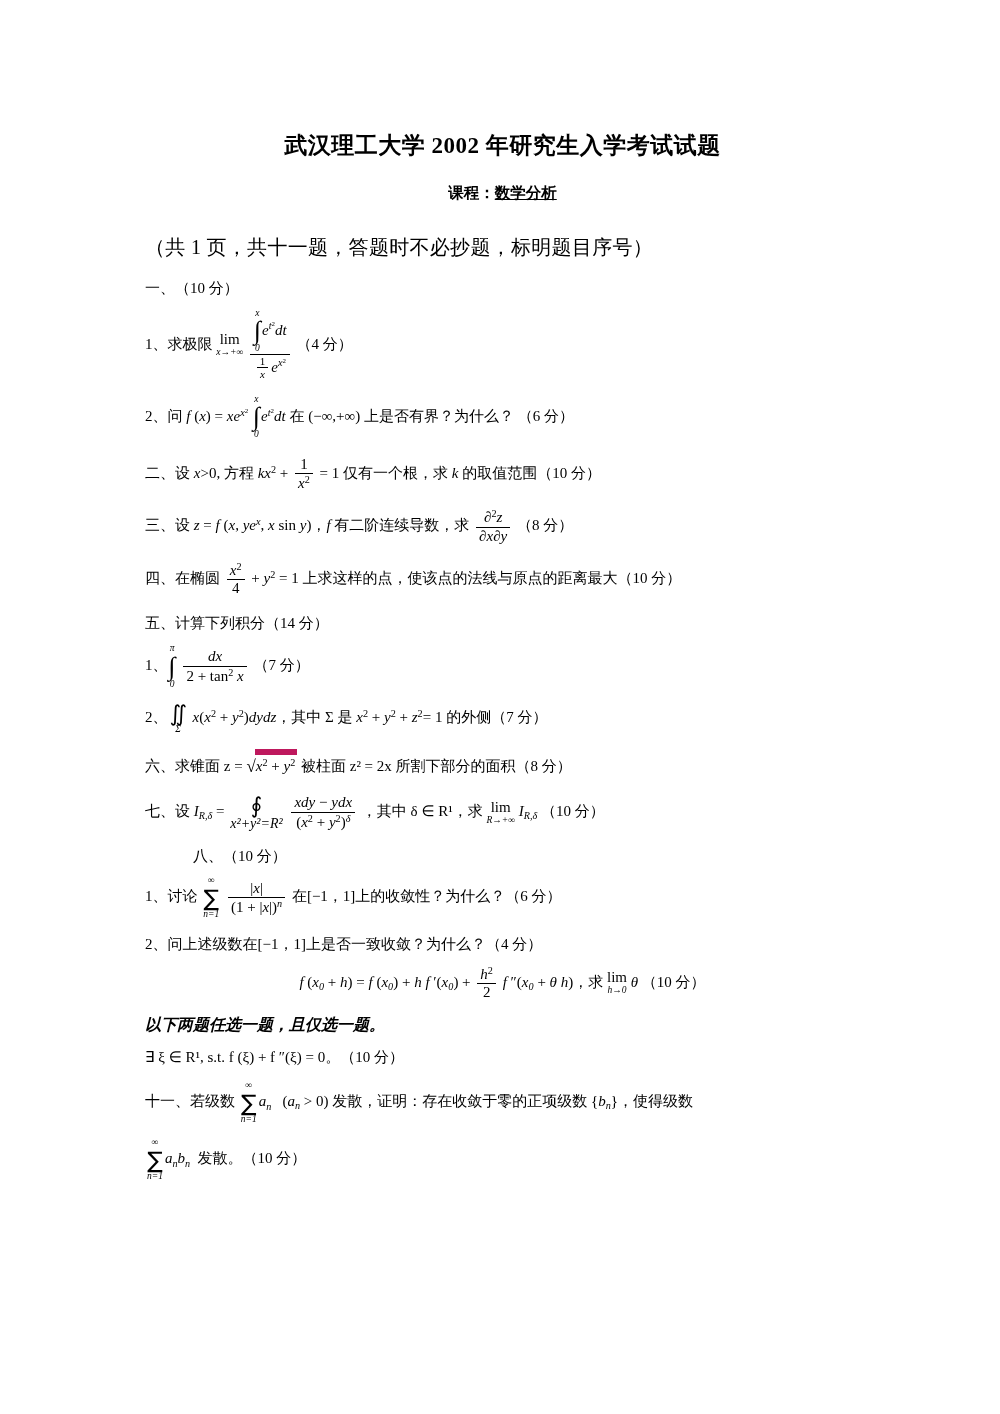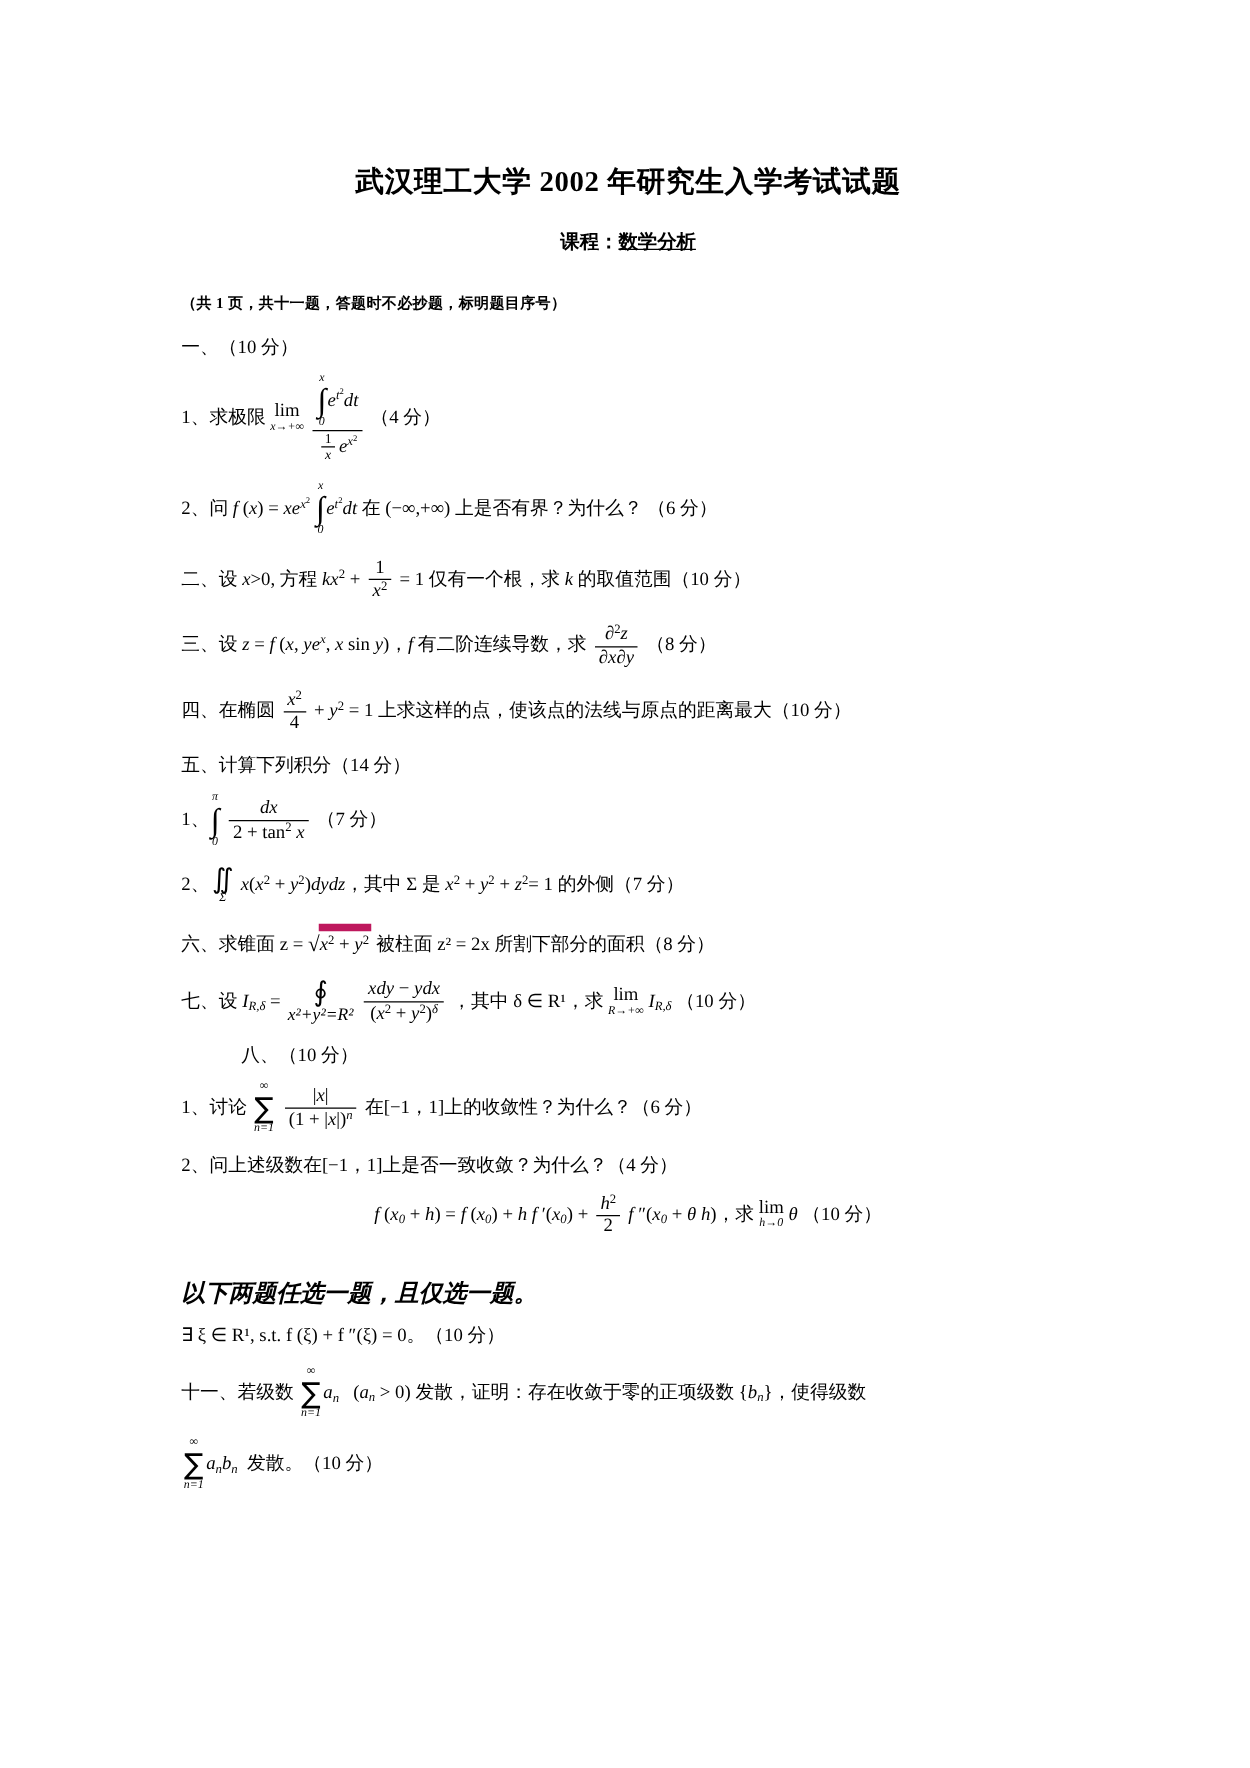--- a/index.html
+++ b/index.html
@@ -38,22 +38,22 @@
   .course-line {
     text-align: center;
     font-size: 15.5px;
     font-weight: bold;
     margin: 0 0 30px 0;
   }
   .course-line .u {
     text-decoration: underline;
   }
   .instr {
-    font-size: 12px;
-    font-weight: bold;
+    font-size: 20px;
+    font-weight: normal;
     margin: 0 0 16px 0;
     letter-spacing: 0.3px;
   }
   .q {
     font-size: 15px;
     line-height: 1.5;
     margin: 0 0 9px 0;
     position: relative;
   }
   .q.tall { margin-bottom: 13px; }
@@ -103,24 +103,24 @@
   .bigop > .sup2 { display: block; font-size: 9.5px; font-style: italic; }
   .bigop > .sub2 { display: block; font-size: 9.5px; font-style: italic; }
   .sqrt {
     display: inline-block;
     border-top: 6px solid #be185d;
     padding: 0 2px 0 1px;
     margin-left: -1px;
   }
   .radical { font-size: 17px; vertical-align: -1px; }
   .note-bold {
-    font-size: 19px;
+    font-size: 16px;
     font-weight: bold;
     font-style: italic;
-    margin: 32px 0 10px 0;
+    margin: 14px 0 10px 0;
   }
   .center-eq { text-align: center; margin: 6px 0 9px 0; font-size: 15px; }
   .abs { font-style: normal; }
   .justify { text-align: justify; }
 </style>
 </head>
 <body>
 
 <div class="page">
   <div class="content">

